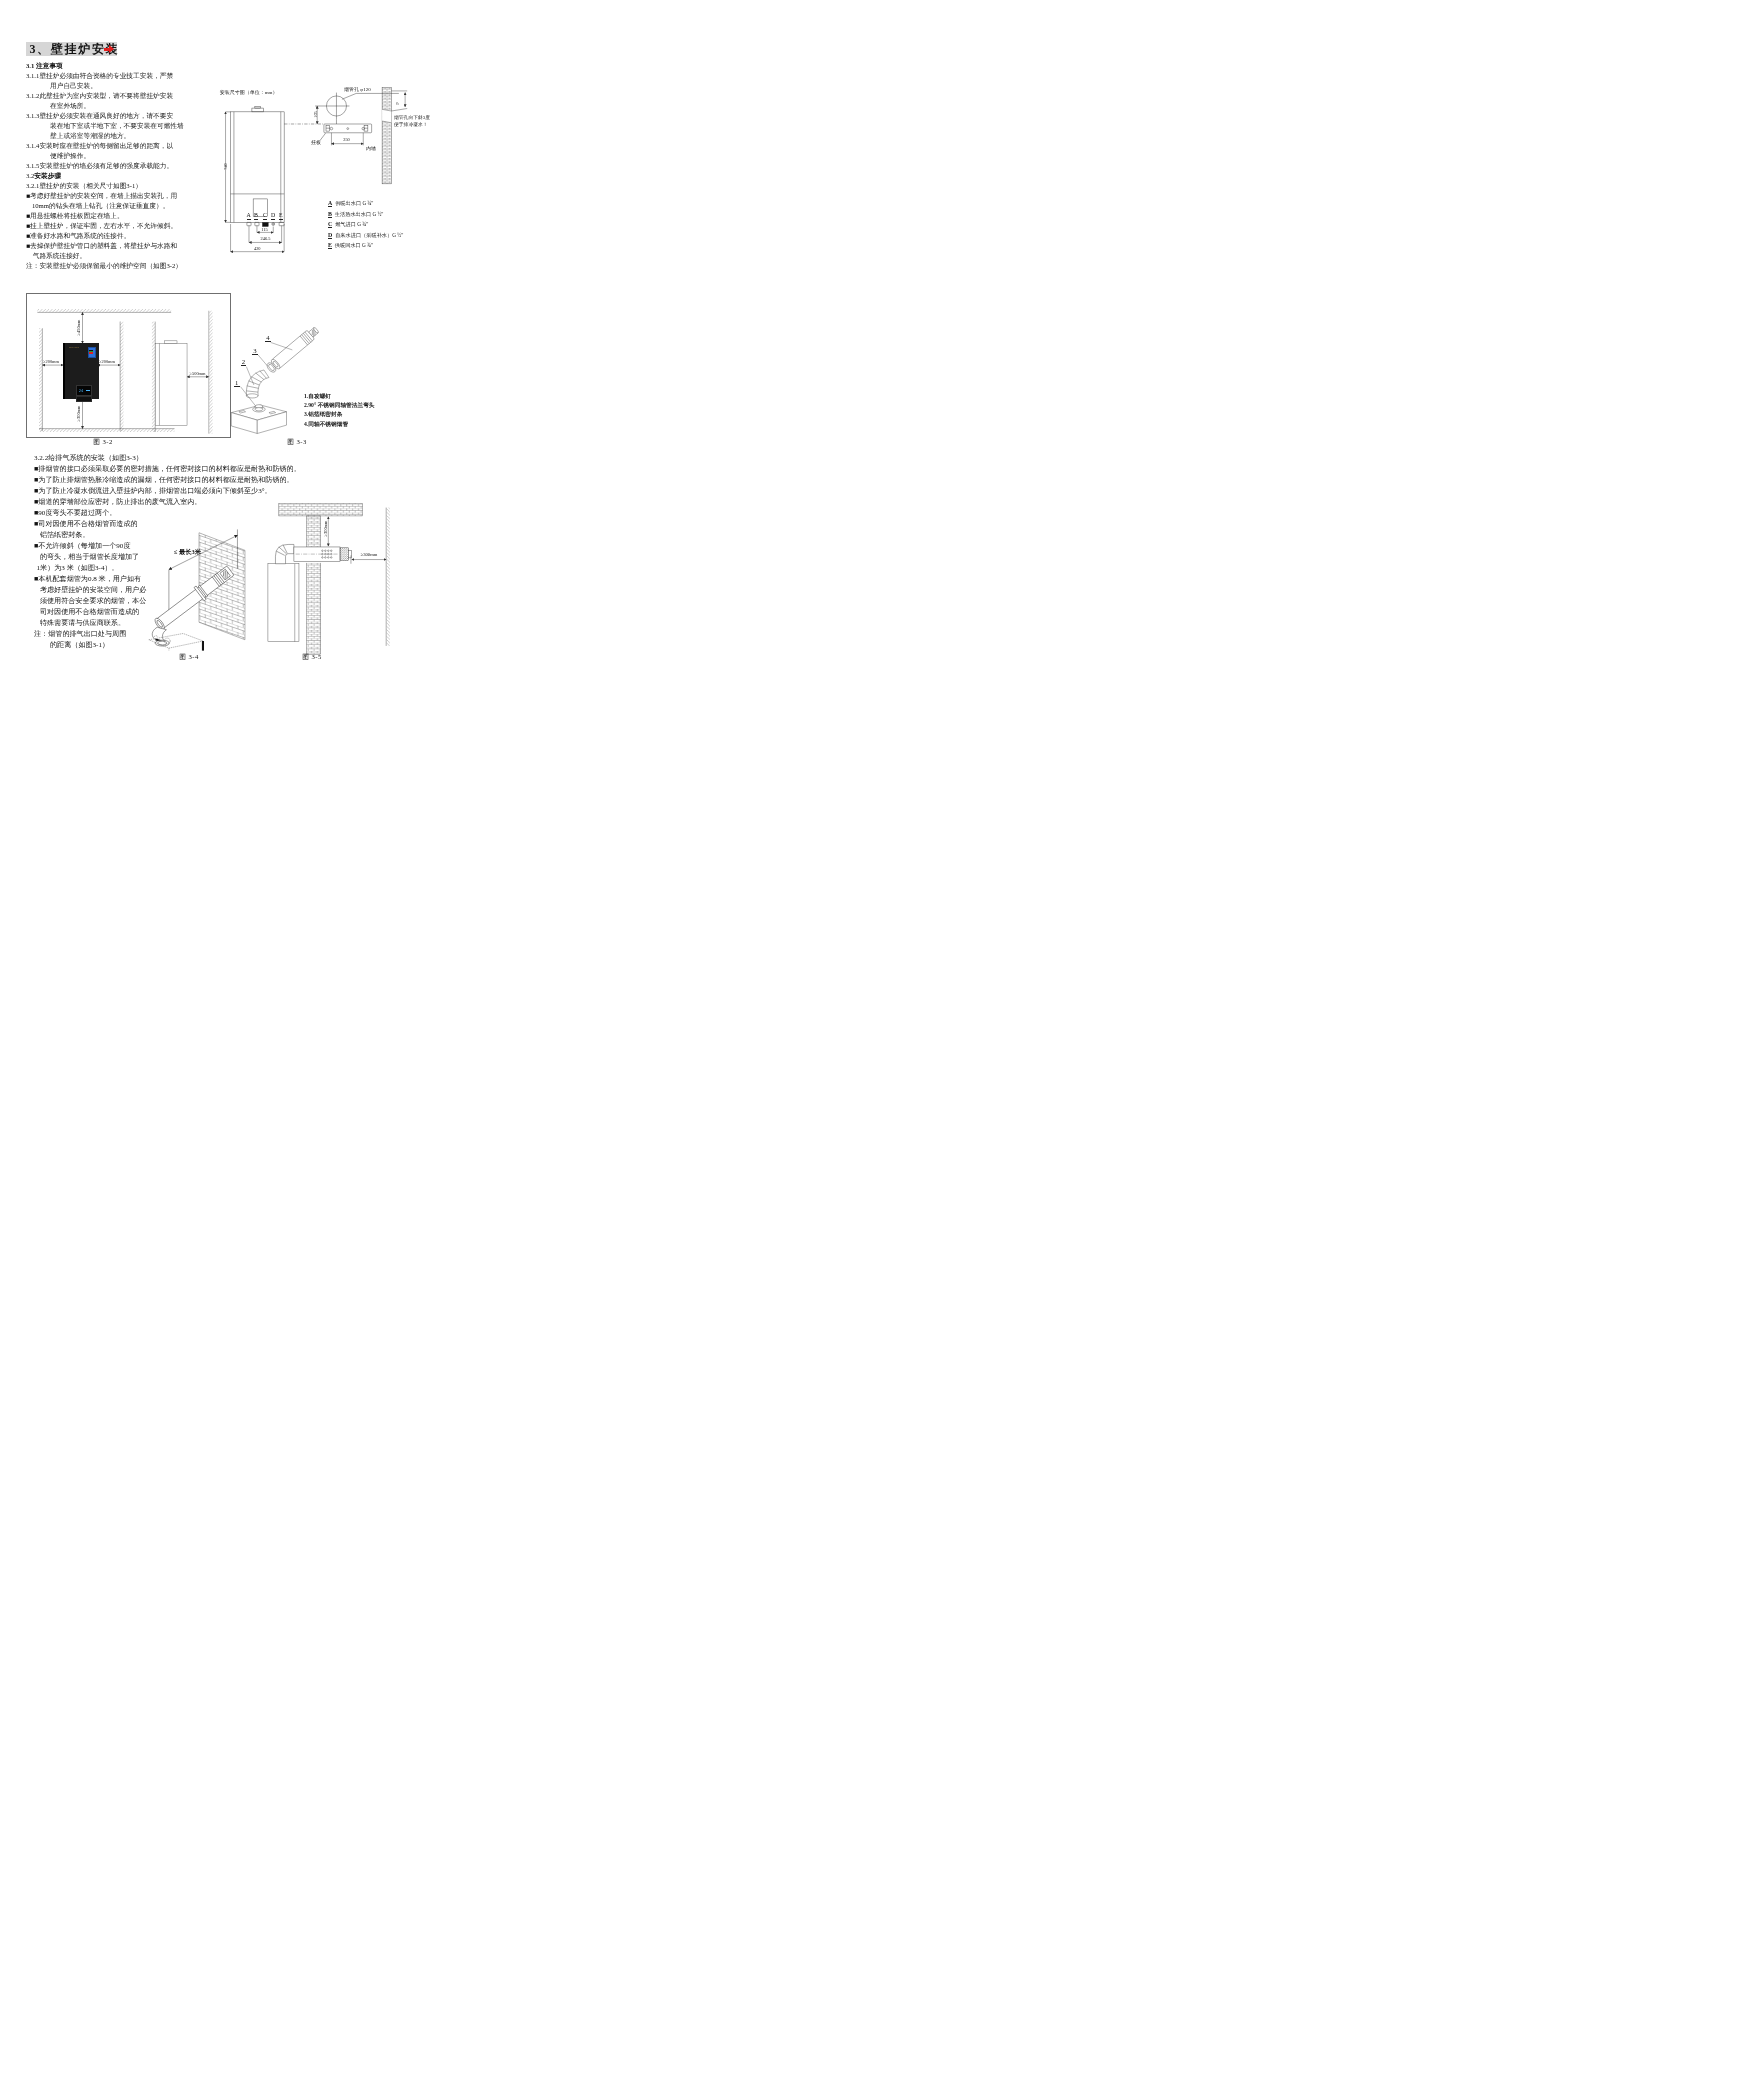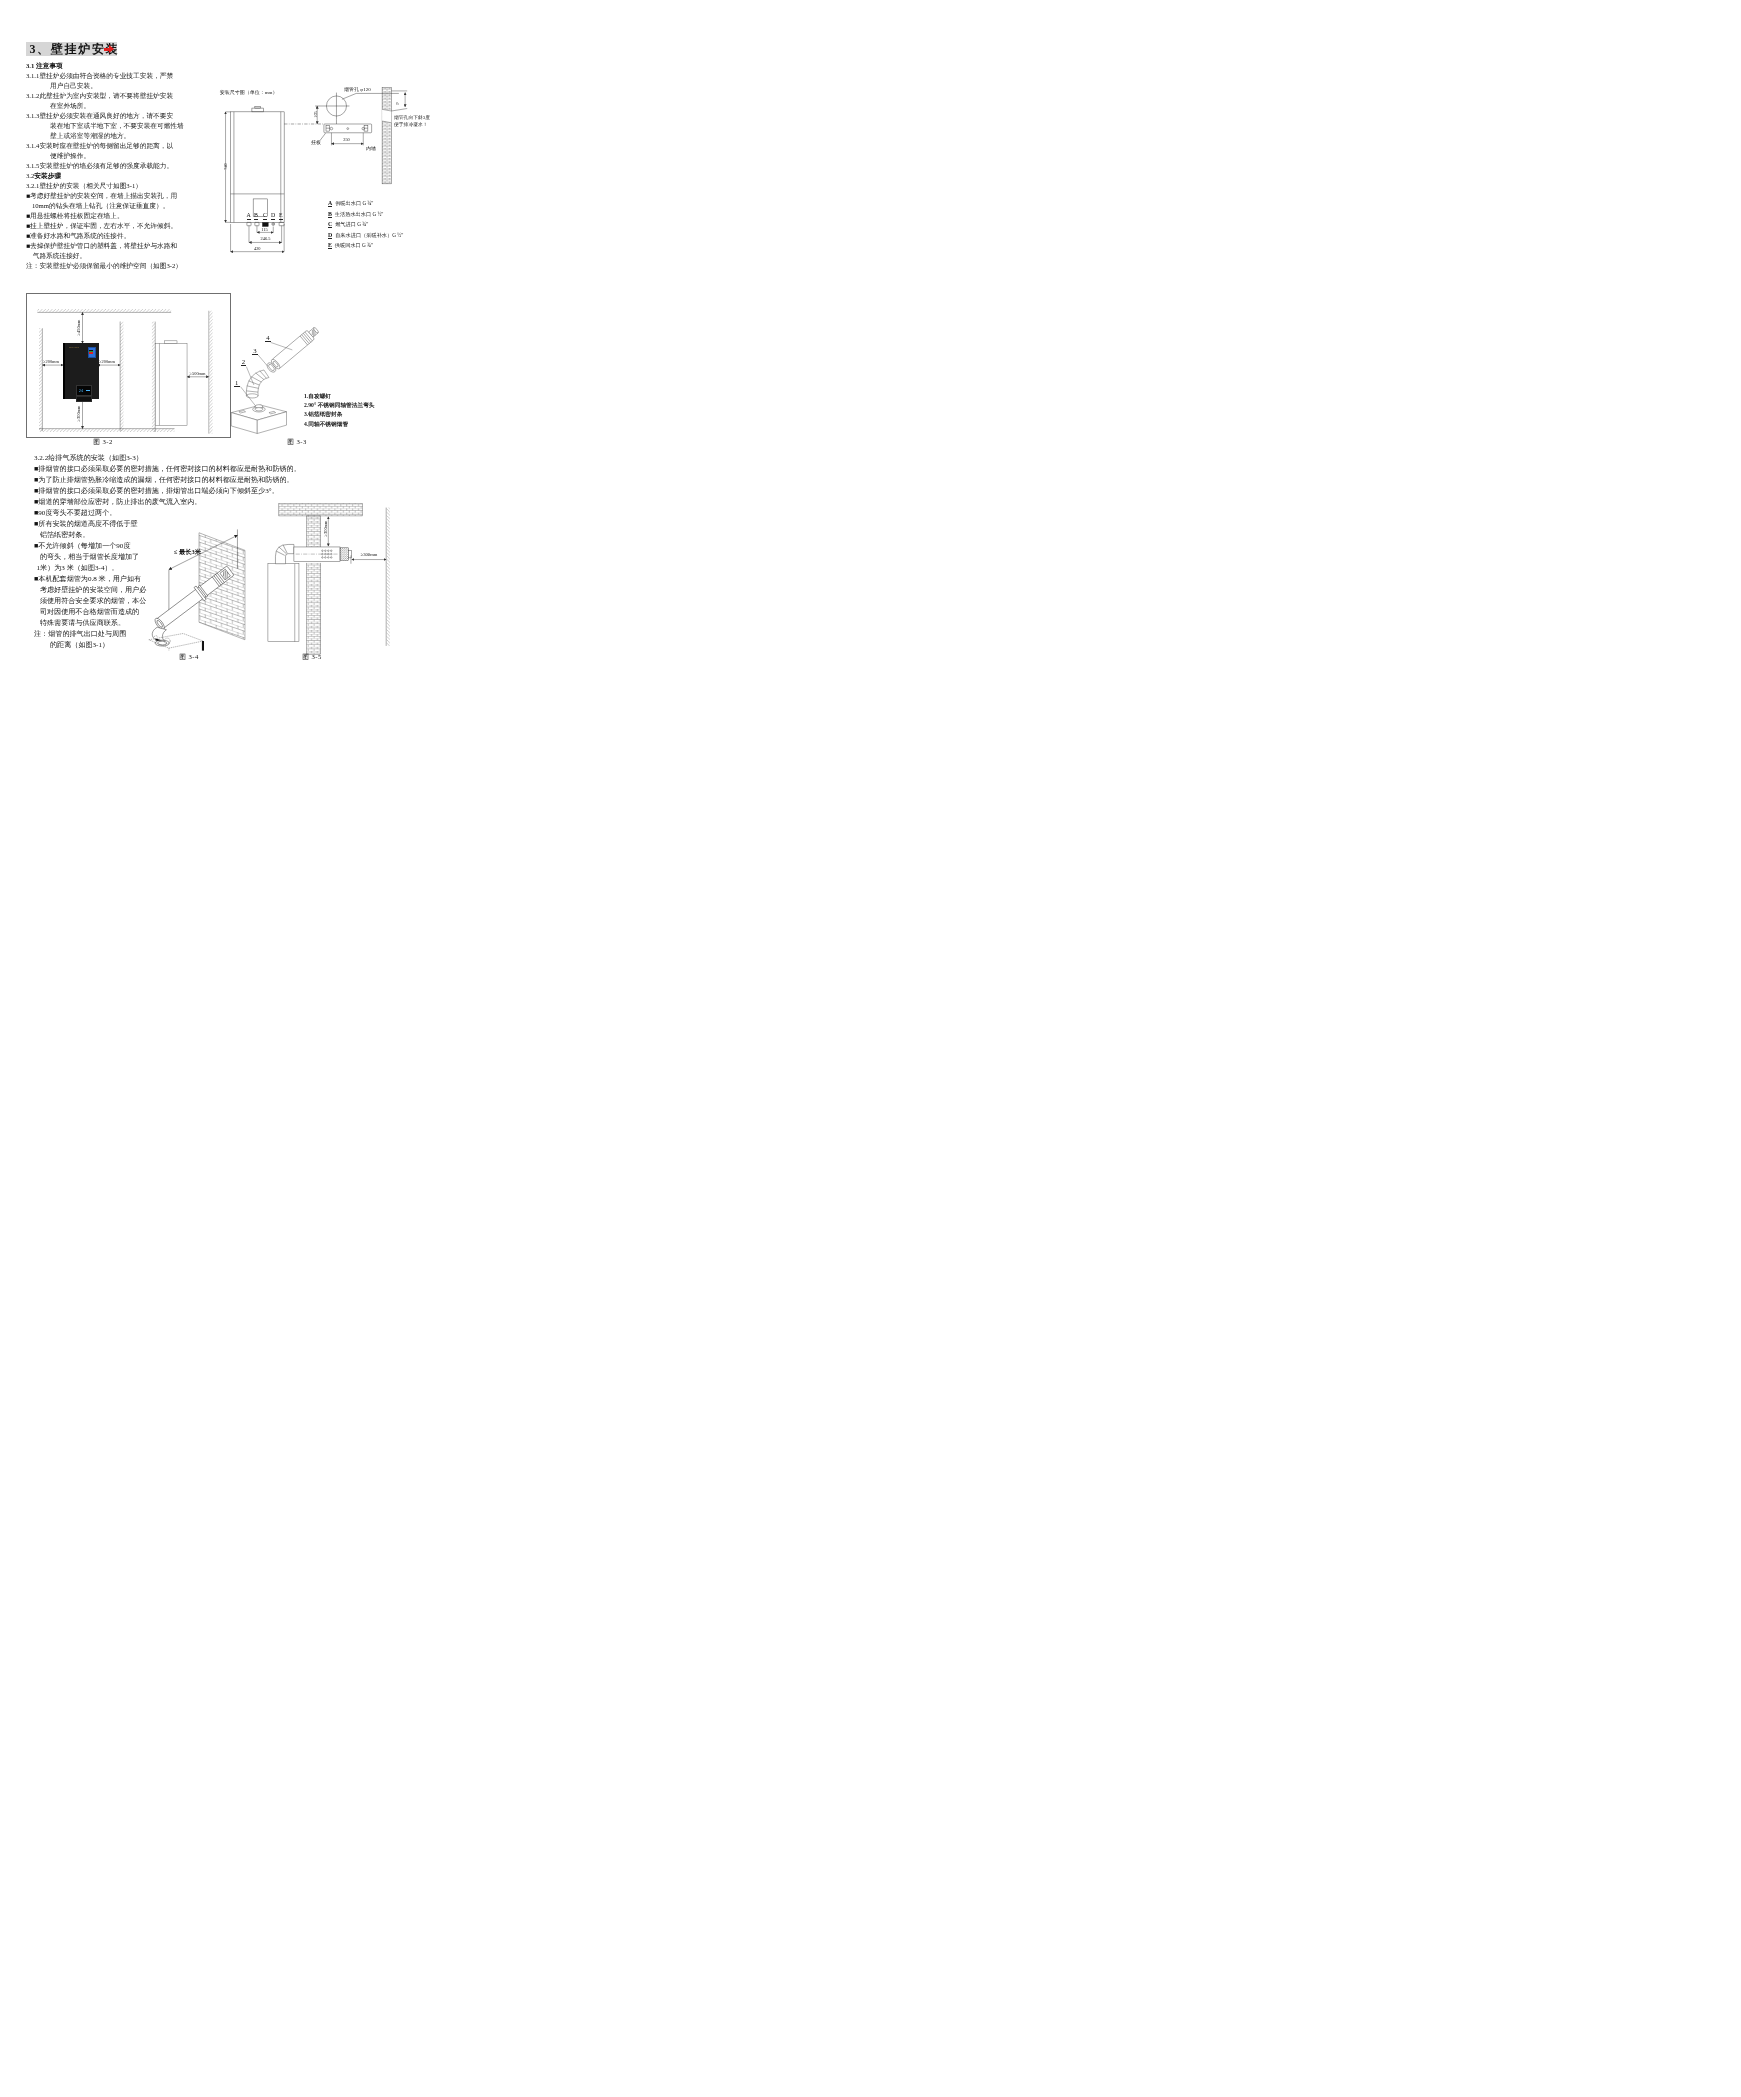--- a/index.html
+++ b/index.html
@@ -303,26 +303,26 @@
     </div>
   </div>
 
   <div class="cap" style="left:86px;top:438px;width:34px;">图 3-2</div>
   <div class="cap" style="left:280px;top:438px;width:34px;">图 3-3</div>
 
   <div class="tb big" style="left:34px;top:453px;">
     <div class="ln">3.2.2给排气系统的安装（如图3-3）</div>
     <div class="ln">■排烟管的接口必须采取必要的密封措施，任何密封接口的材料都应是耐热和防锈的。</div>
     <div class="ln">■为了防止排烟管热胀冷缩造成的漏烟，任何密封接口的材料都应是耐热和防锈的。</div>
-    <div class="ln">■排烟管的接口必须采取必要的密封措施，排烟管出口端必须向下倾斜至少3°。</div>
+    <div class="ln">■为了防止冷凝水倒流进入壁挂炉内部，排烟管出口端必须向下倾斜至少3°。</div>
     <div class="ln">■烟道的穿墙部位应密封，防止排出的废气流入室内。</div>
     <div class="ln">■90度弯头不要超过两个。</div>
   </div>
   <div class="tb big" style="left:34px;top:519px;">
-    <div class="ln">■所有安装的烟道高度不得低于壁</div>
+    <div class="ln">■司对因使用不合格烟管而造成的</div>
     <div class="ln ind14">铝箔纸密封条。</div>
     <div class="ln">■不允许倾斜（每增加一个90度</div>
     <div class="ln ind14">的弯头，相当于烟管长度增加了</div>
     <div class="ln ind6">1米）为3 米（如图3-4）。</div>
     <div class="ln">■本机配套烟管为0.8 米，用户如有</div>
     <div class="ln ind14">考虑好壁挂炉的安装空间，用户必</div>
     <div class="ln ind14">须使用符合安全要求的烟管，本公</div>
     <div class="ln ind14">司对因使用不合格烟管而造成的</div>
     <div class="ln ind14">特殊需要请与供应商联系。</div>
     <div class="ln">注：烟管的排气出口处与周围</div>

